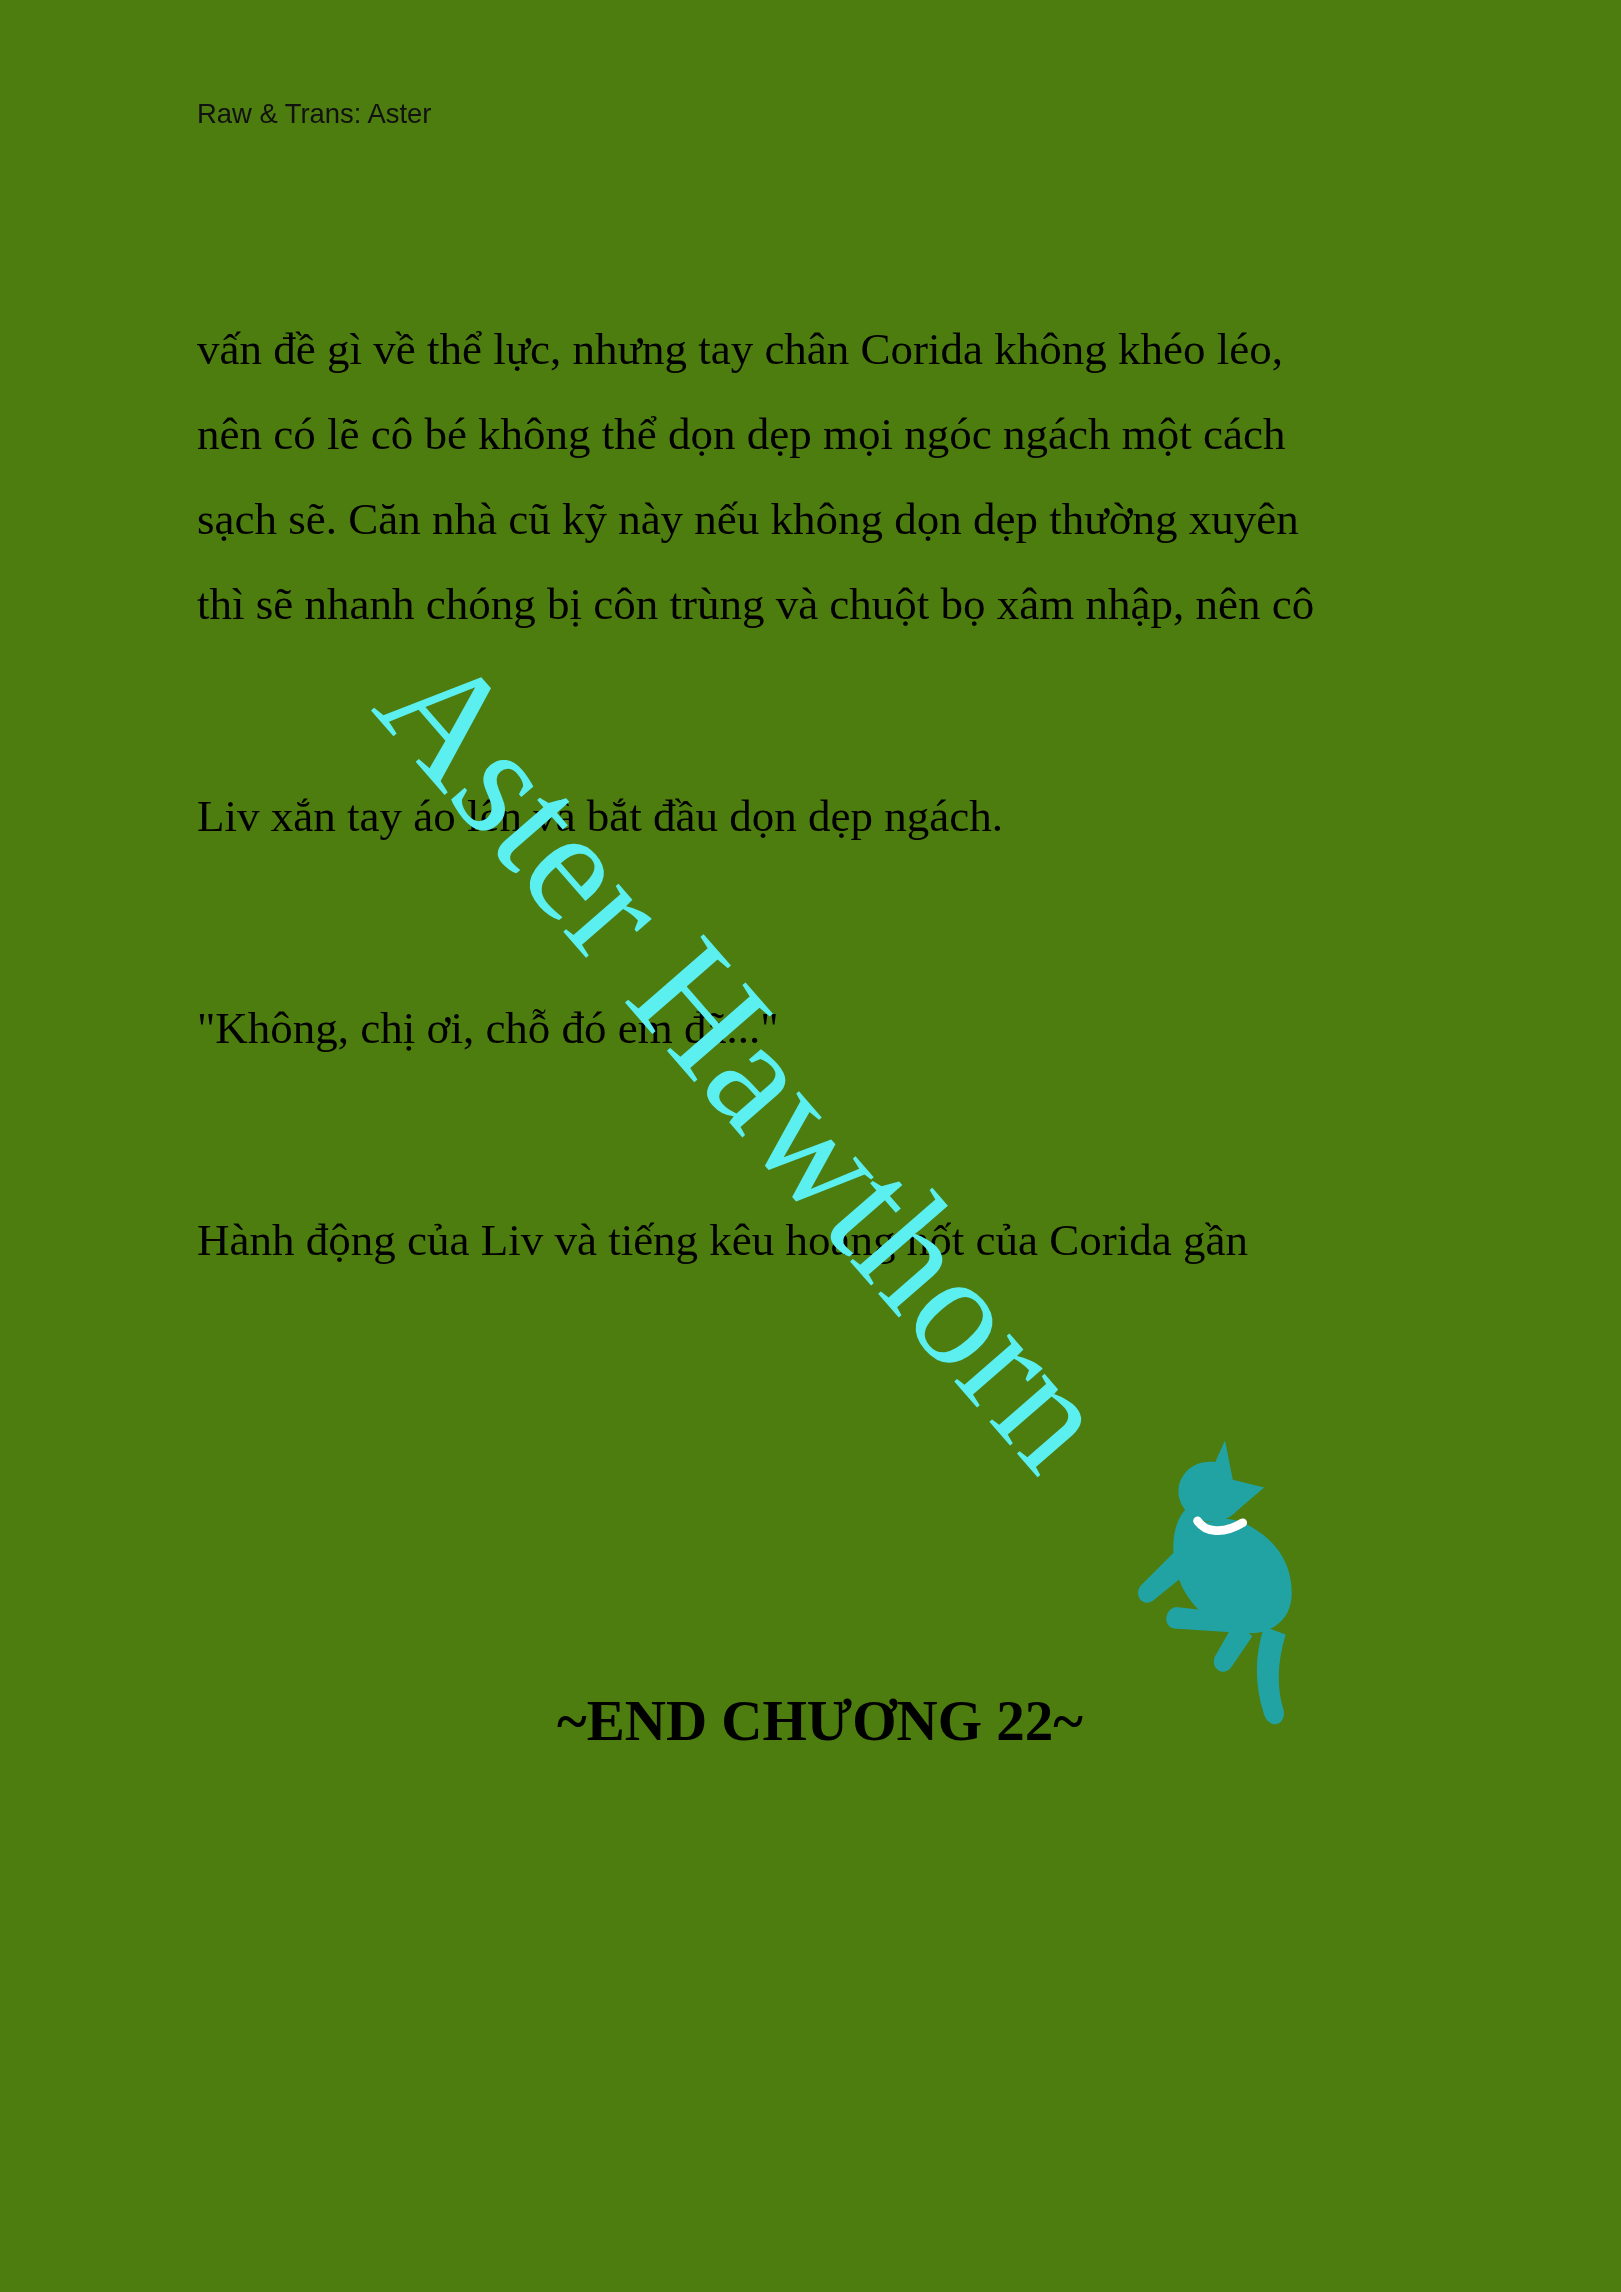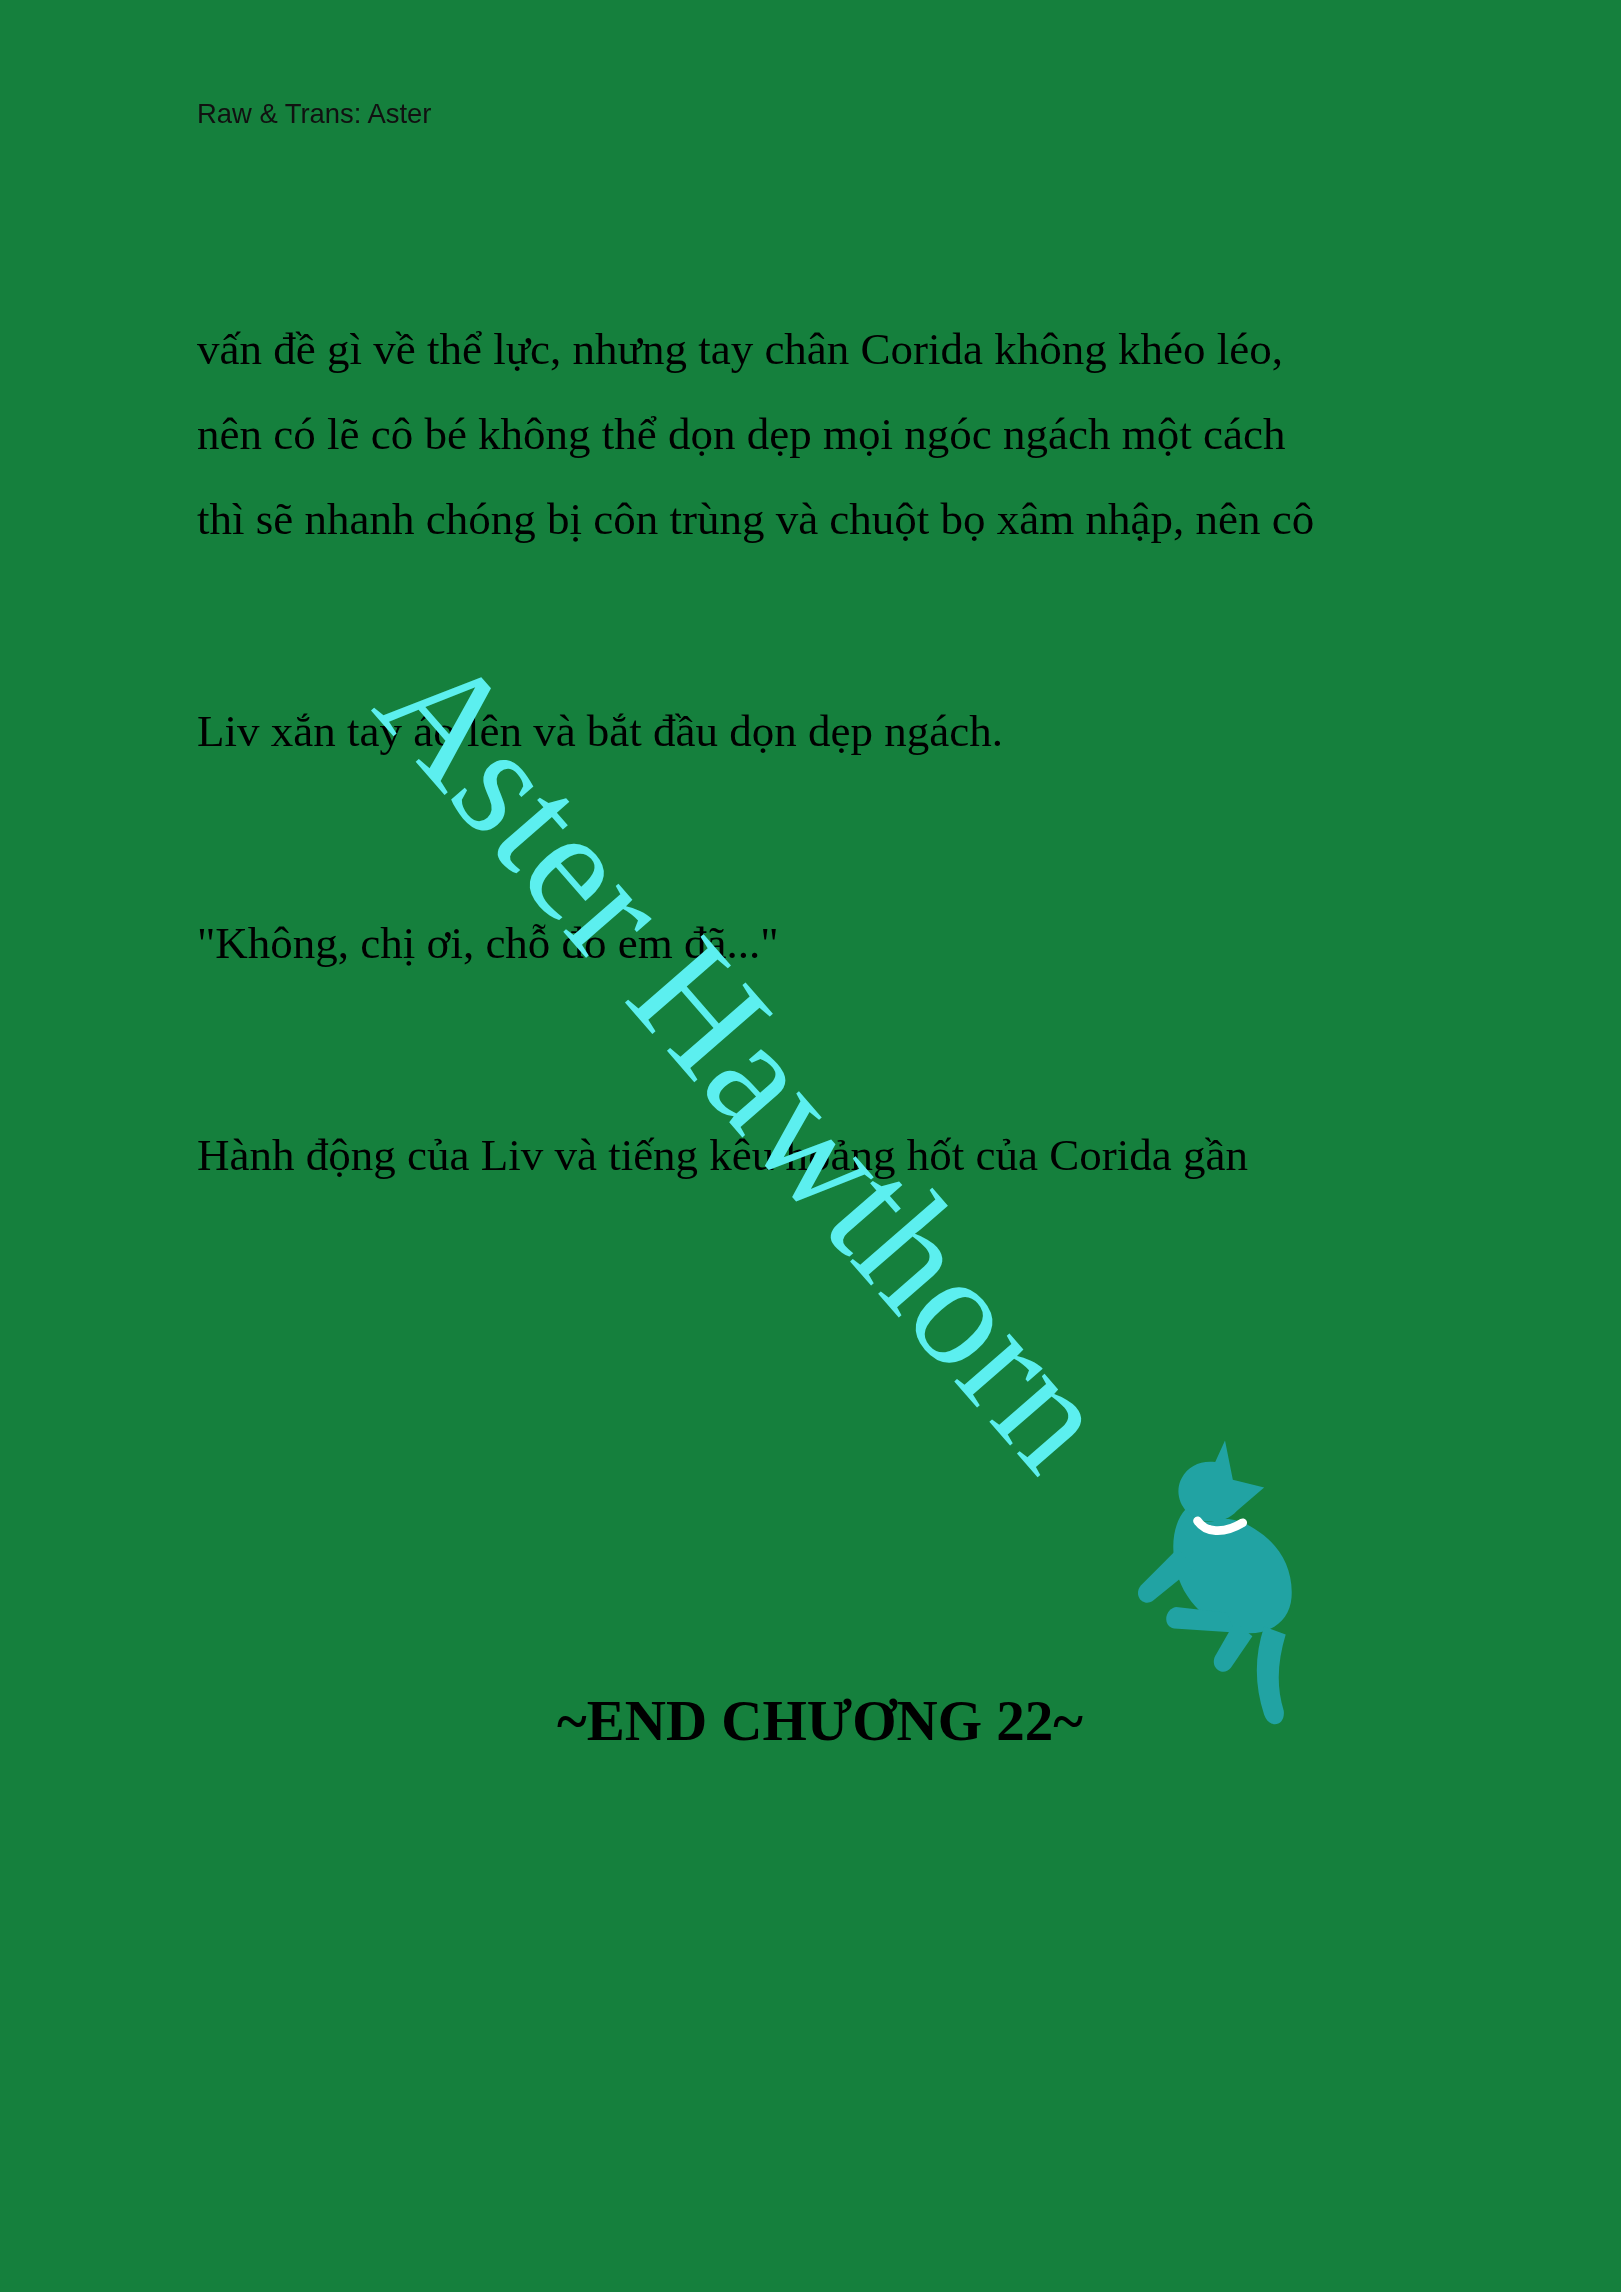--- a/index.html
+++ b/index.html
@@ -11,21 +11,21 @@
       width: 1621px;
       height: 2293px;
       position: relative;
       overflow: hidden;
     }
     .page {
       position: absolute;
       left: 0; top: 0;
       width: 1621px;
       height: 2293px;
-      background: #15803d;
+      background: #4d7c0f;
     }
     .header-credit {
       position: absolute;
       left: 197px;
       top: 98px;
       font-family: "Liberation Sans", "DejaVu Sans", sans-serif;
       font-size: 27.4px;
       line-height: 31px;
       color: #111111;
       white-space: nowrap;
@@ -90,20 +90,21 @@
 <body>
 
 <div class="page">
 
   <div class="header-credit">Raw &amp; Trans: Aster</div>
 
   <div class="body-text">
     <p class="para">
       <span class="line">vấn đề gì về thể lực, nhưng tay chân Corida không khéo léo,</span>
       <span class="line">nên có lẽ cô bé không thể dọn dẹp mọi ngóc ngách một cách</span>
+      <span class="line">sạch sẽ. Căn nhà cũ kỹ này nếu không dọn dẹp thường xuyên</span>
       <span class="line">thì sẽ nhanh chóng bị côn trùng và chuột bọ xâm nhập, nên cô</span>
     </p>
     <p class="para">
       <span class="line">Liv xắn tay áo lên và bắt đầu dọn dẹp ngách.</span>
     </p>
     <p class="para">
       <span class="line">"Không, chị ơi, chỗ đó em đã..."</span>
     </p>
     <p class="para">
       <span class="line">Hành động của Liv và tiếng kêu hoảng hốt của Corida gần</span>

